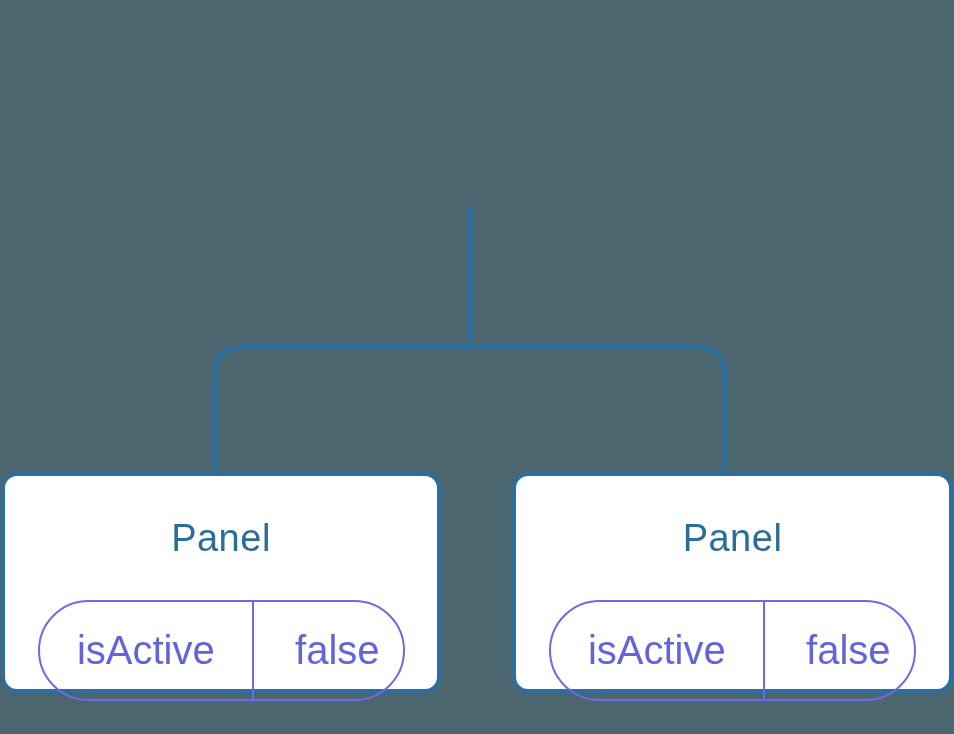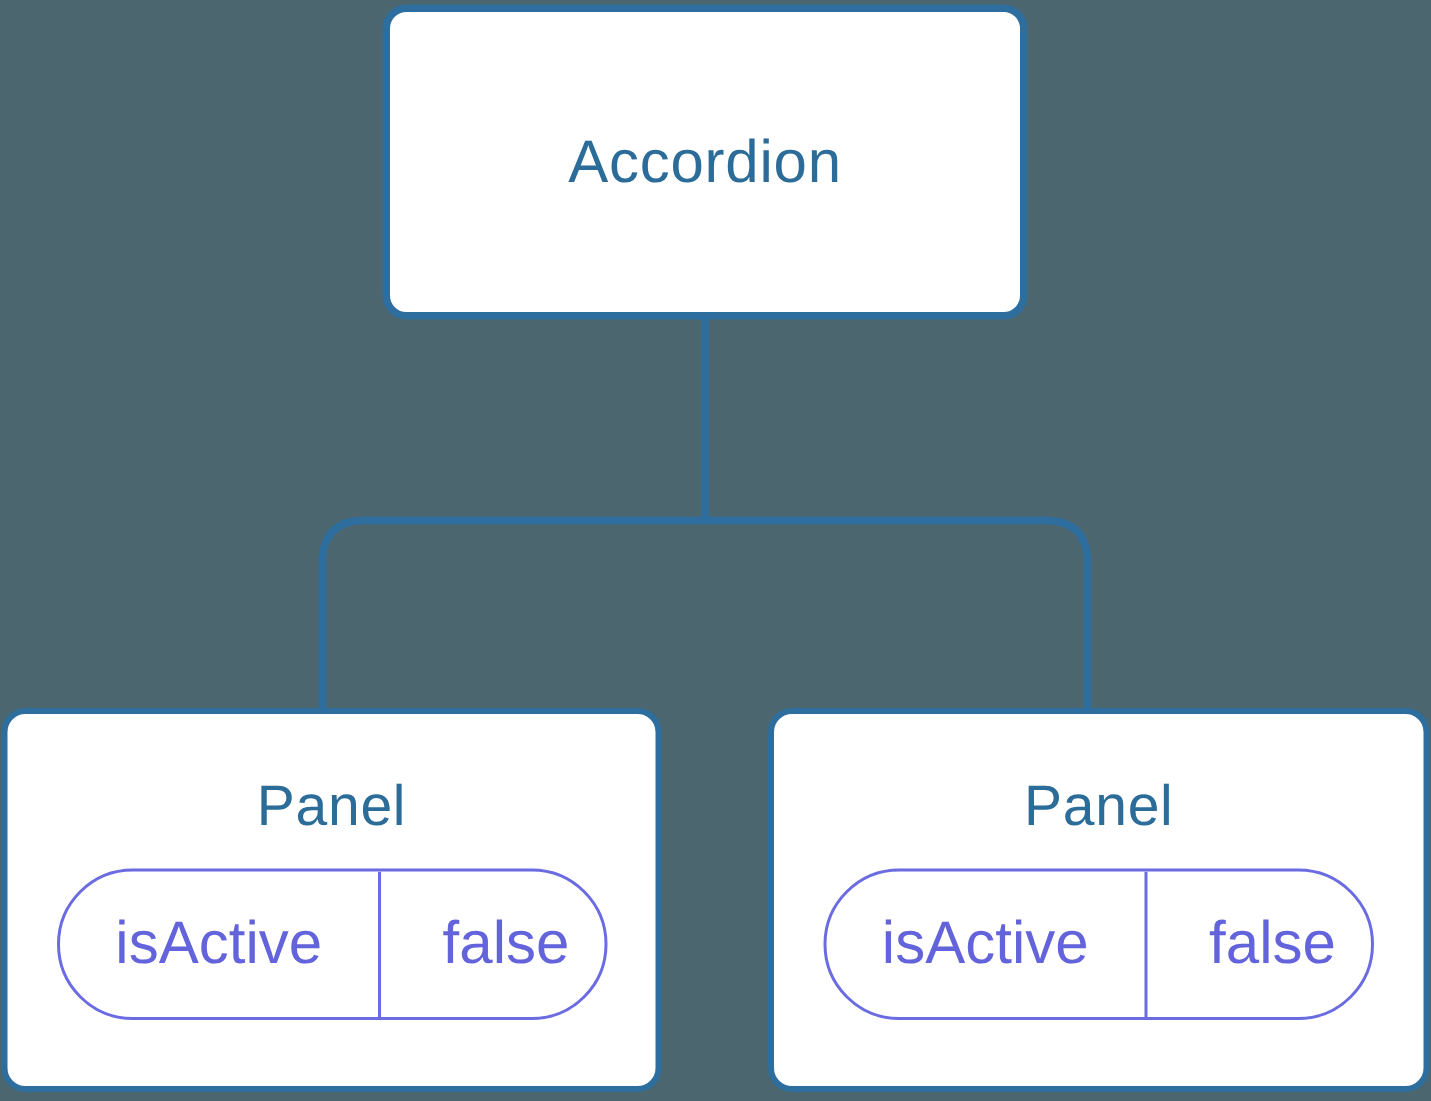--- a/index.html
+++ b/index.html
@@ -46,40 +46,40 @@
   .root-label {
     color: var(--title-text, #2B6C99);
     font-size: 40px;
     font-weight: 500;
     letter-spacing: 0.5px;
   }
   .panel-box {
     border-width: 4px;
     top: 472px;
     width: 440px;
-    height: 256px;
+    height: 221px;
   }
   .panel-left  { left: 1px; }
   .panel-right { left: 512px; width: 441px; }
   .panel-title {
     position: absolute;
     left: 0;
     top: 40px;
     width: 100%;
     text-align: center;
     color: var(--title-text, #2B6C99);
     font-size: 38px;
     font-weight: 500;
     line-height: 44px;
     letter-spacing: 0.5px;
   }
   .state-pill {
     position: absolute;
     left: 33px;
-    top: 103px;
+    top: 124px;
     width: 367px;
     height: 101px;
     border: 2px solid var(--pill-border, #6B6BE2);
     border-radius: 51px;
     box-sizing: border-box;
     display: flex;
     align-items: stretch;
     overflow: hidden;
   }
   .pill-cell {
@@ -102,23 +102,20 @@
 </head>
 <body>
 
 <div class="canvas">
 
   <svg class="connector-svg" viewBox="0 0 954 734" xmlns="http://www.w3.org/2000/svg">
     <path d="M 470 208 L 470 347"></path>
     <path d="M 215 473 L 215 375 Q 215 347 243 347 L 697 347 Q 725 347 725 375 L 725 473"></path>
   </svg>
 
-  <div class="box root-box">
-    <span class="root-label">Accordion</span>
-  </div>
 
   <div class="box panel-box panel-left">
     <div class="panel-title">Panel</div>
     <div class="state-pill">
       <div class="pill-cell name">isActive</div>
       <div class="pill-cell value">false</div>
     </div>
   </div>
 
   <div class="box panel-box panel-right">

